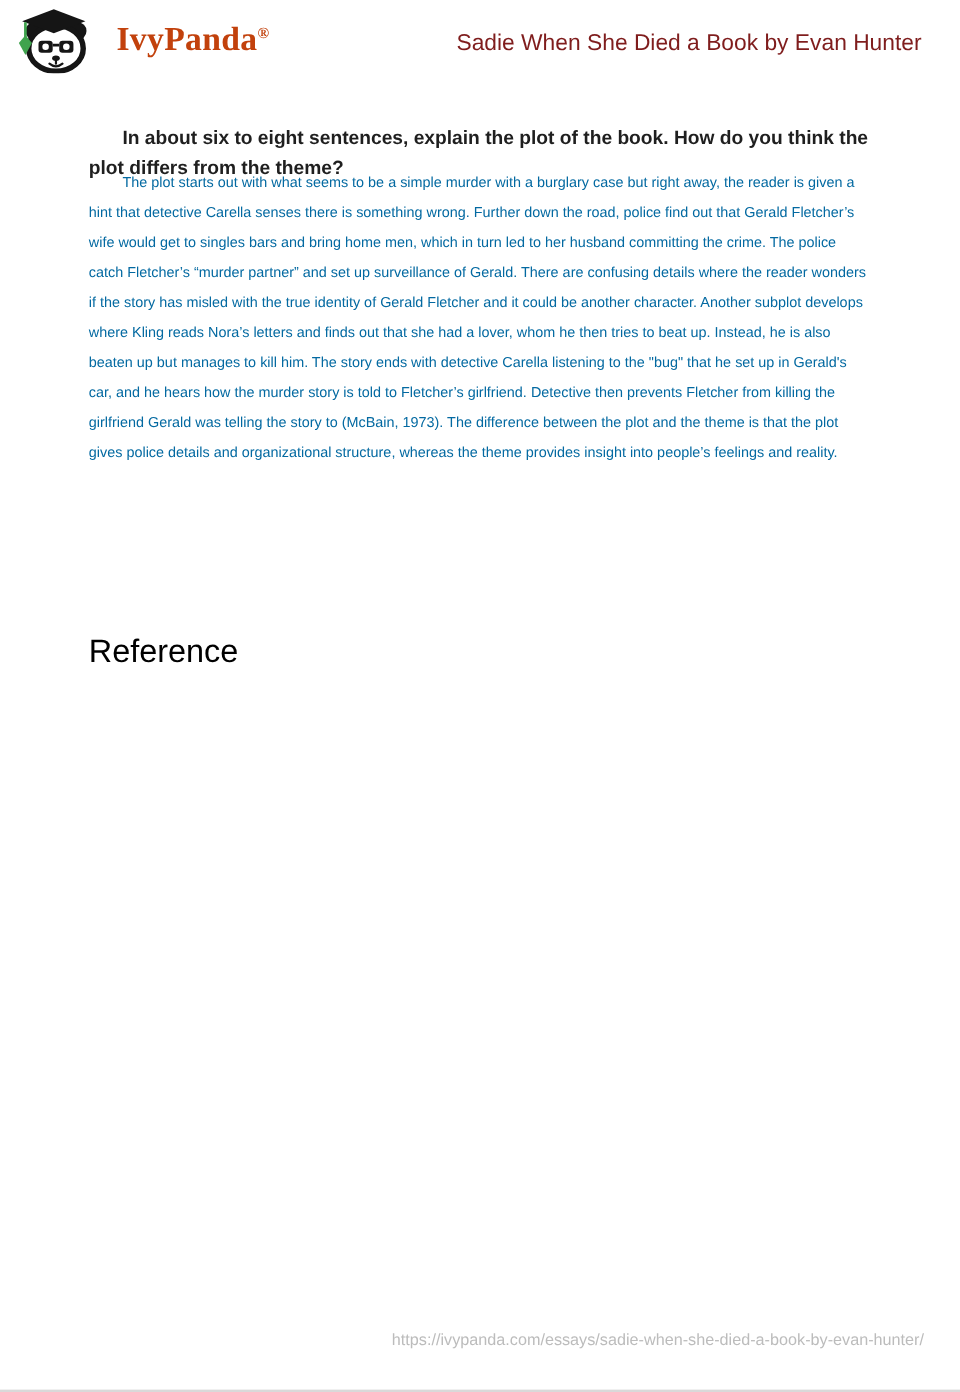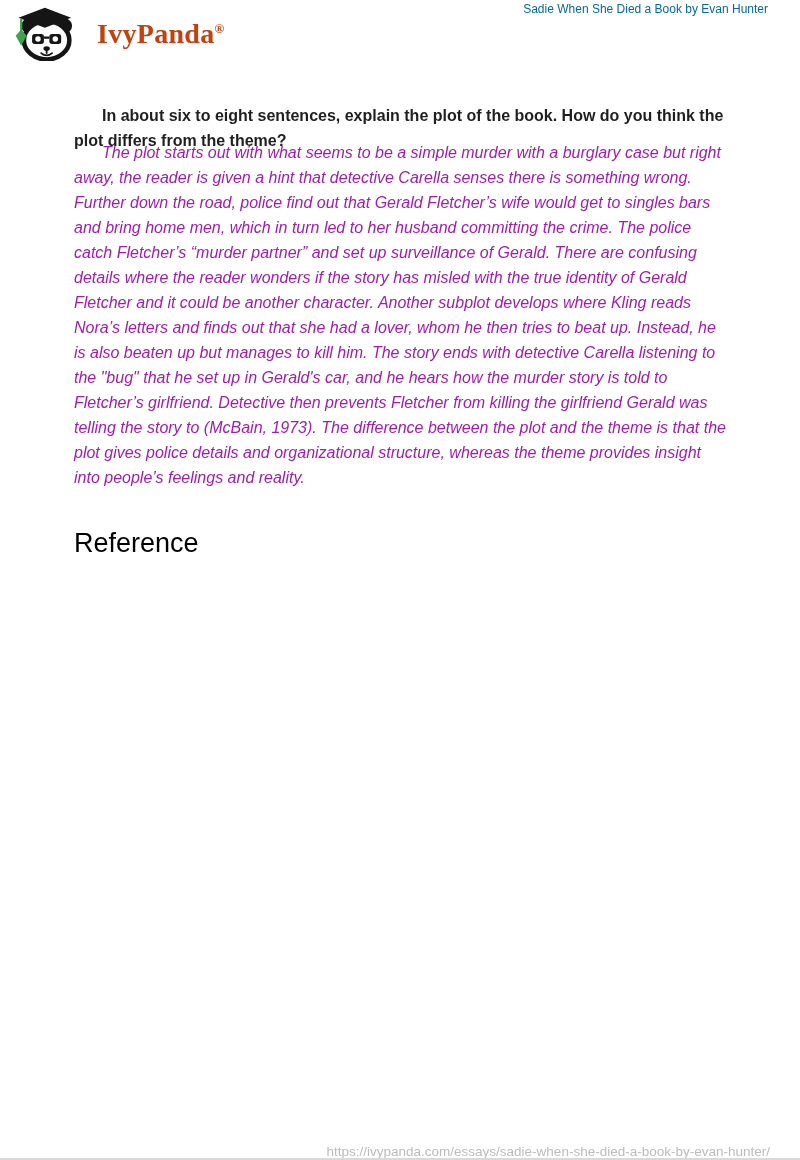--- a/index.html
+++ b/index.html
@@ -23,49 +23,48 @@
     font-family: "Liberation Serif", serif;
     font-weight: 700;
     font-size: 28px;
     color: #c2410c;
     margin-left: 24px;
     letter-spacing: 0.3px;
   }
   .logo-reg { font-size: 13px; position: relative; top: -10px; font-weight: 700; }
   .doc-title {
     position: absolute;
-    top: 2px;
+    top: 26px;
     right: 32px;
-    font-size: 12px;
-    color: #0369a1;
+    font-size: 19px;
+    color: #7f1d1d;
   }
 
   
   .question {
     position: absolute;
     left: 74px;
     top: 71px;
     width: 652px;
     font-size: 16px;
     line-height: 25px;
     font-weight: 700;
     color: #1f1f1f;
     text-indent: 28px;
     margin-top: 32px;
   }
   .body-para {
     position: absolute;
     left: 74px;
     top: 140px;
     width: 652px;
-    font-size: 16px;
+    font-size: 12px;
     line-height: 25px;
-    color: #a21caf;
+    color: #0369a1;
     text-indent: 28px;
-    font-style: italic;
   }
   .ref-heading {
     position: absolute;
     left: 74px;
     top: 527px;
     font-size: 27px;
     line-height: 32px;
     font-weight: 400;
     color: #000000;
     margin: 0;
@@ -78,21 +77,21 @@
     font-size: 16px;
     line-height: 25px;
     color: #3a3a3a;
     text-indent: 30px;
   }
   .citation .italic { font-style: italic; }
 
   
   .footer-url {
     position: absolute;
-    top: 1144px;
+    top: 1109px;
     right: 30px;
     font-size: 13.5px;
     color: #bcbcbc;
     text-decoration: none;
   }
 </style>
 </head>
 <body>
 
 <div class="page">

